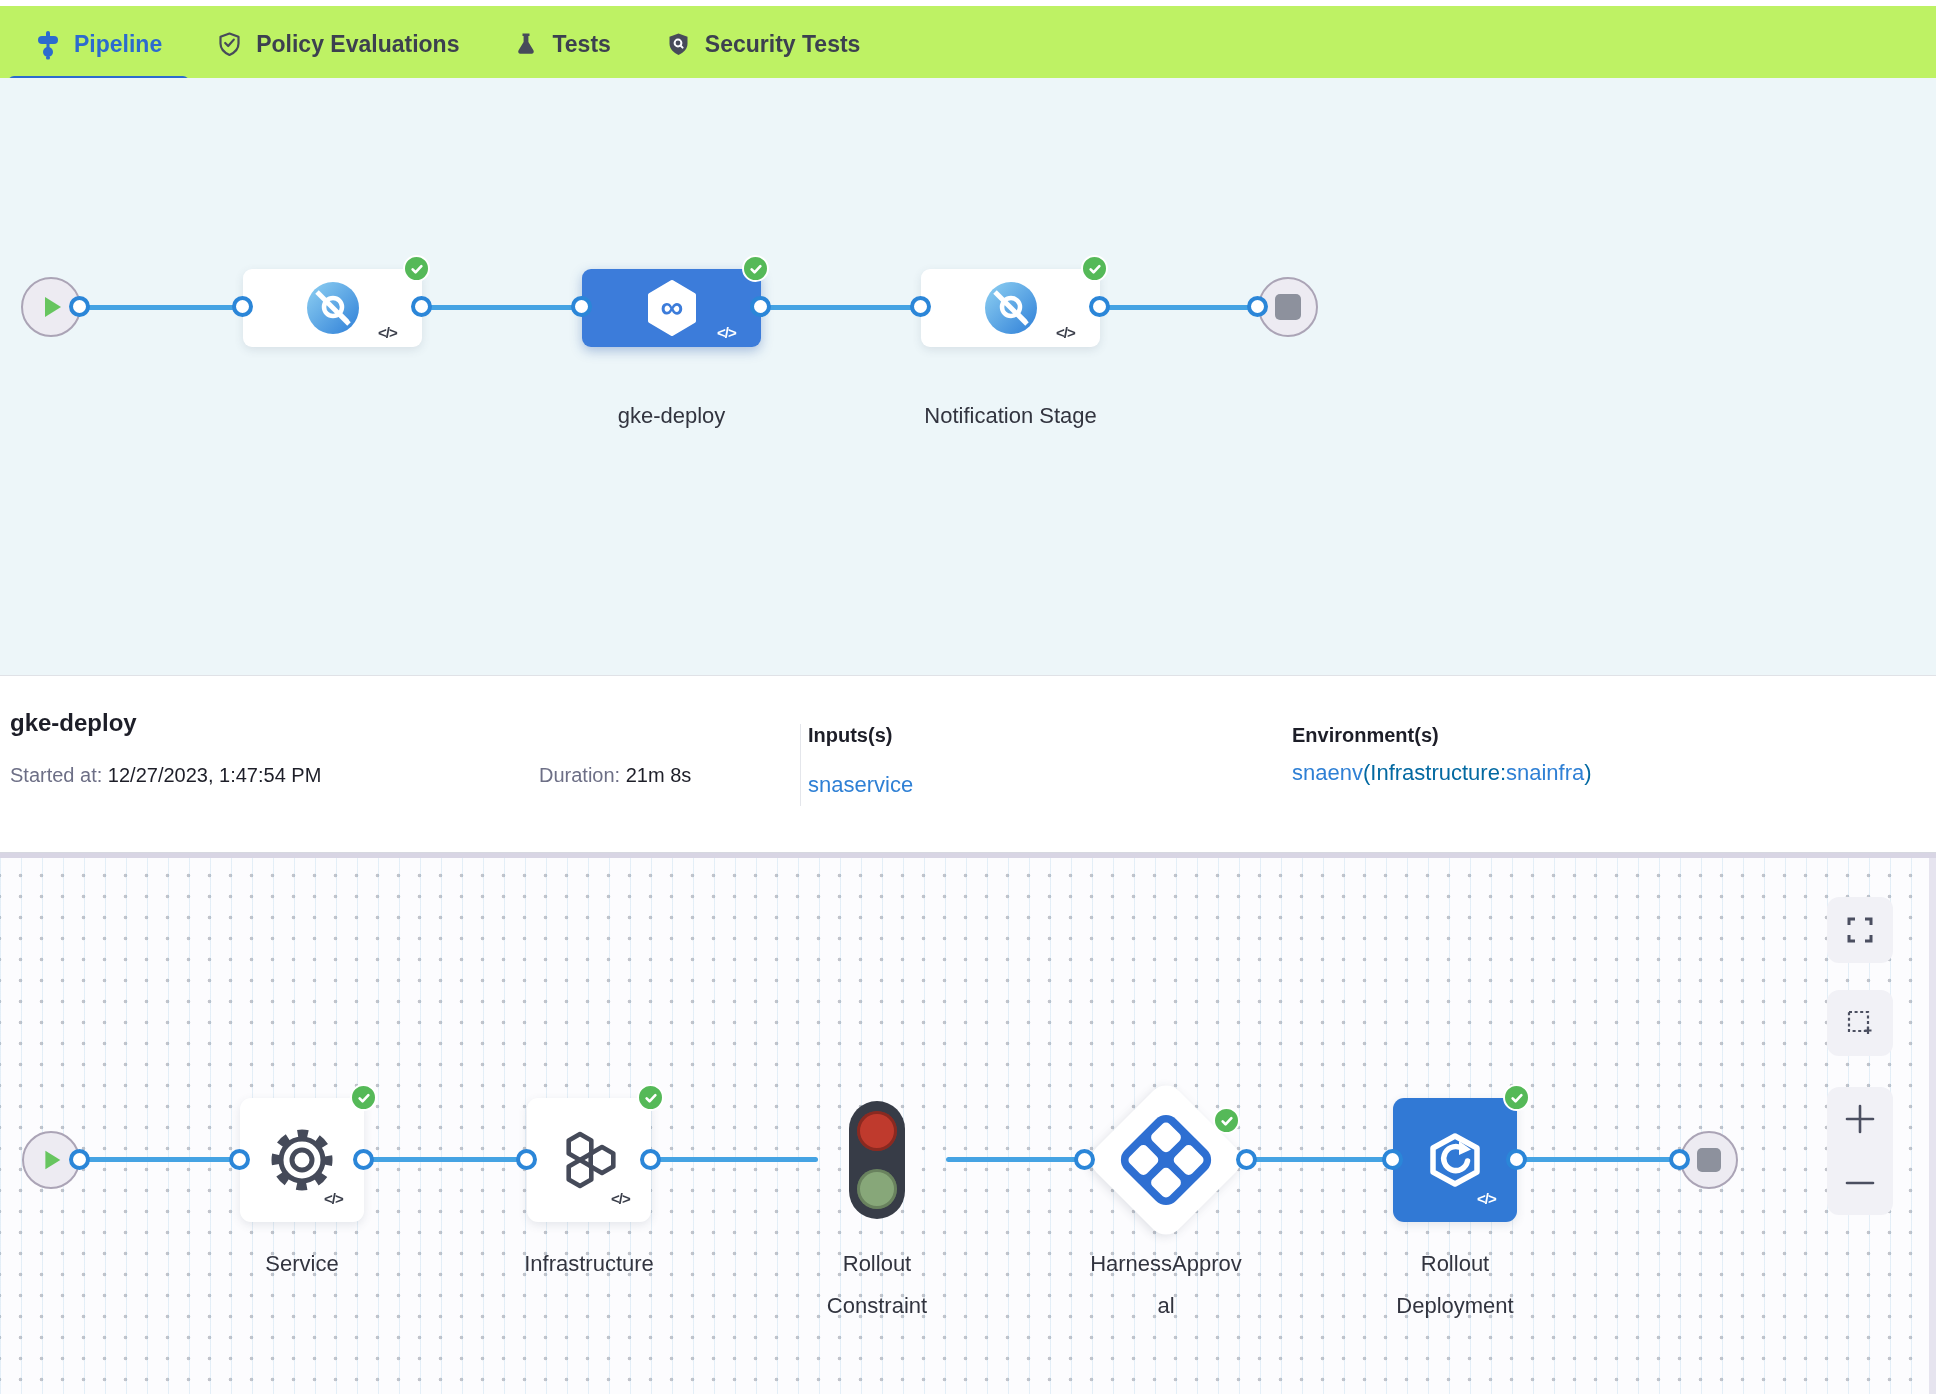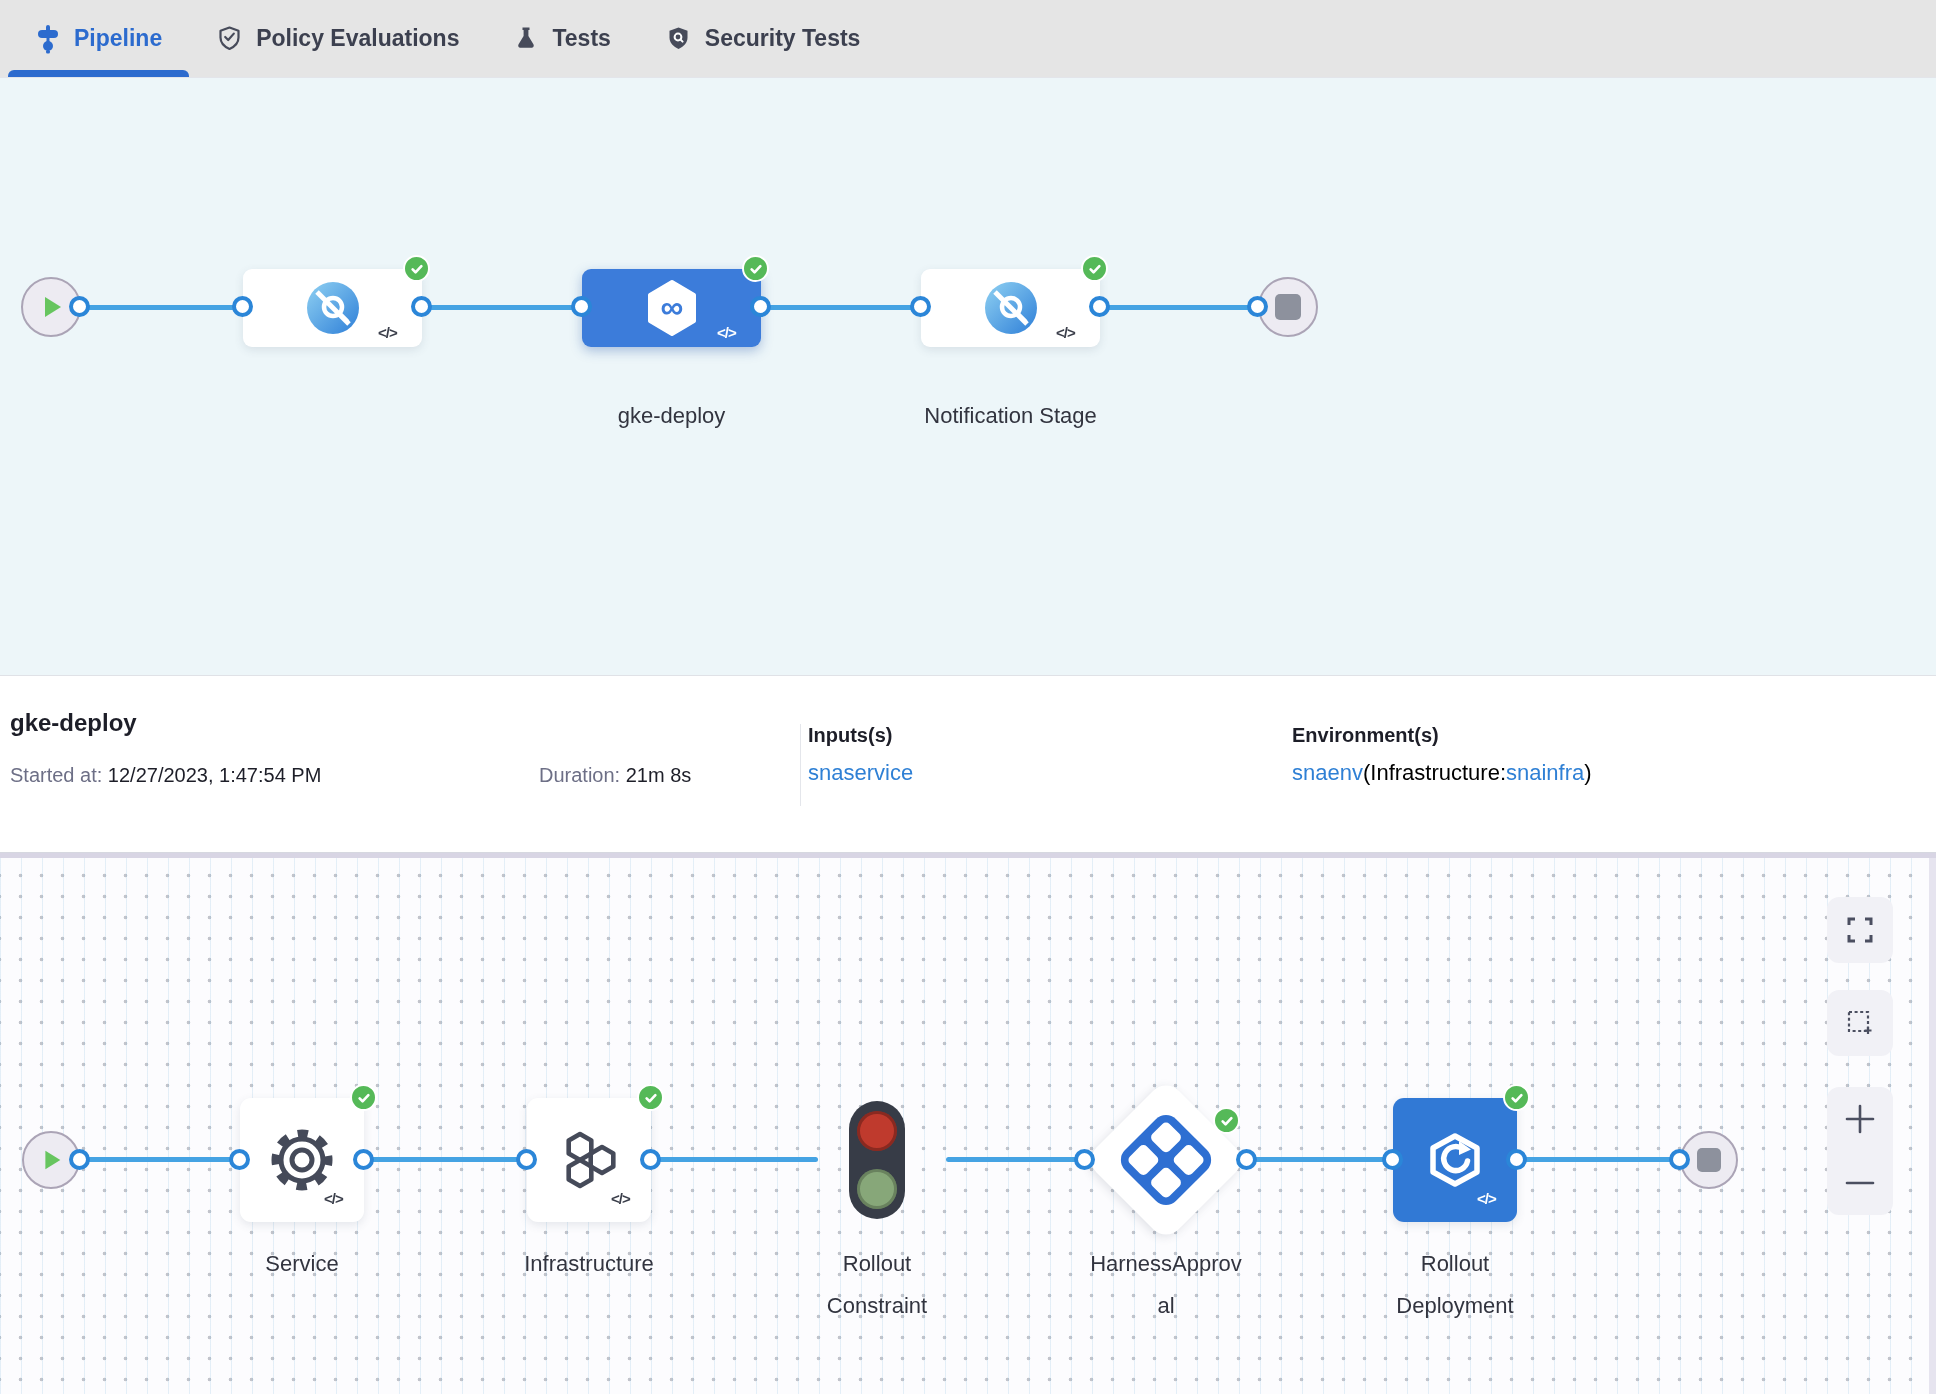--- a/index.html
+++ b/index.html
@@ -1,21 +1,21 @@
 <!DOCTYPE html>
 <html><head>
 <meta charset="utf-8">
 <style>
   * { margin:0; padding:0; box-sizing:border-box; }
   body { font-family:"Liberation Sans", sans-serif; background:#fff; }
   .app { position:relative; width:1936px; height:1394px; overflow:hidden; background:#fff; }
 
   
-  .tabbar { position:absolute; top:0; left:0; width:100%; height:78px;
-            background:#e5e5e5; border-bottom:1px solid #e3e5ea;
+  .tabbar { position:absolute; top:6px; left:0; width:100%; height:78px;
+            background:#bef264; border-bottom:1px solid #e3e5ea;
             display:flex; align-items:stretch; padding-left:8px; }
   .tab { position:relative; display:flex; align-items:center; gap:13px; padding:0 27px;
          font-size:23px; font-weight:700; color:#3c404f; cursor:pointer; white-space:nowrap; }
   .tab.active { color:#2c6bce; }
   .tab.active .underline { position:absolute; left:0; right:0; bottom:0; height:7px;
          background:#2c6bce; border-radius:6px 6px 0 0; }
   .tab svg { flex:0 0 auto; }
 
   
   .stage-panel { position:absolute; top:78px; left:0; width:100%; height:597px; background:#edf6f9; }
@@ -45,21 +45,21 @@
 
   
   .detail-bar { position:absolute; top:675px; left:0; width:100%; height:178px; background:#ffffff;
                 border-top:1px solid #e0e2e7; border-bottom:1px solid #d6d8e0; }
   .detail-title { position:absolute; left:10px; top:33px; font-size:24px; font-weight:700; color:#1d1e28; }
   .detail-line { position:absolute; font-size:20px; color:#6d6f86; }
   .detail-line b { color:#1d1e28; font-weight:400; }
   .detail-col-label { position:absolute; font-size:20px; font-weight:700; color:#1d1e28; }
   .detail-col-value { position:absolute; font-size:22px; color:#2f80d5; }
   .detail-col-value a { color:#2f80d5; text-decoration:none; cursor:pointer; }
-  .detail-col-value .plain { color:#000000; }
+  .detail-col-value .plain { color:#0369a1; }
   .vdivider { position:absolute; width:1px; background:#e4e6eb; }
 
   
   .exec-panel { position:absolute; top:853px; left:0; width:100%; height:541px; background:#fcfcfe;
     background-image:
       linear-gradient(to right, rgba(140,190,225,0.22) 1px, transparent 1px),
       radial-gradient(#c2c4cb 1.6px, transparent 2.1px);
     background-size:21px 21px, 21px 21px;
     background-position:0 0, 10px 12px; }
   .hscroll { position:absolute; top:0; left:0; width:100%; height:5px; background:#d8d5e4; }
@@ -222,21 +222,21 @@
     </div>
 
     <div class="detail-line" style="left:539px; top:88px;">
       <span>Duration:</span>
       <b>21m 8s</b>
     </div>
 
     <div class="vdivider" style="left:800px; top:48px; height:82px;"></div>
 
     <div class="detail-col-label" style="left:808px; top:48px;">Inputs(s)</div>
-    <div class="detail-col-value" style="left:808px; top:84px;">
+    <div class="detail-col-value" style="left:808px; top:96px;">
       <a>snaservice</a>
     </div>
 
     <div class="detail-col-label" style="left:1292px; top:48px;">Environment(s)</div>
     <div class="detail-col-value" style="left:1292px; top:84px;">
       <a>snaenv</a><span class="plain">(Infrastructure:</span><a>snainfra</a><span class="plain">)</span>
     </div>
   </div>
 
   <div class="exec-panel">

